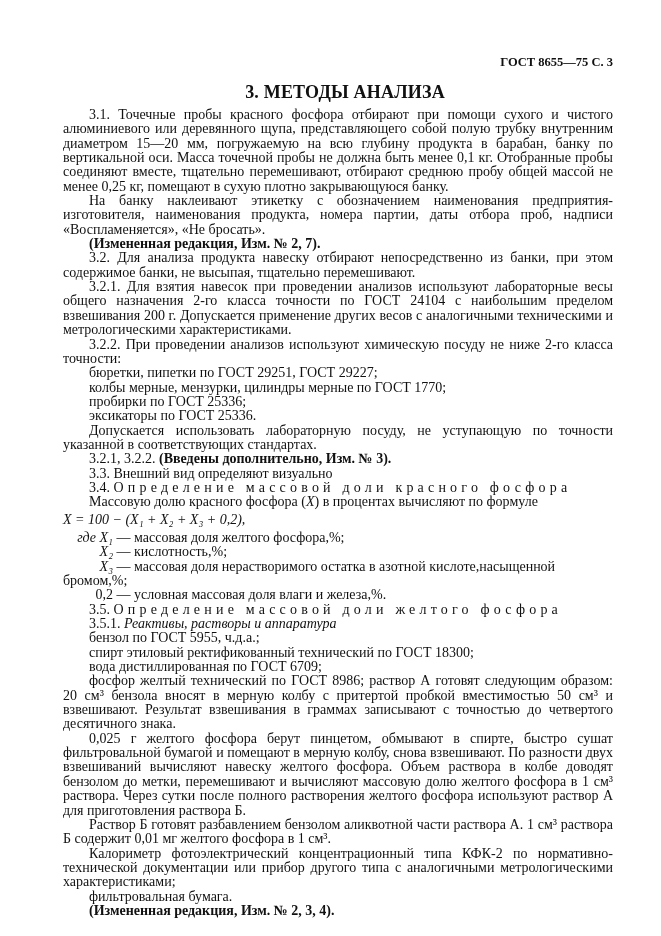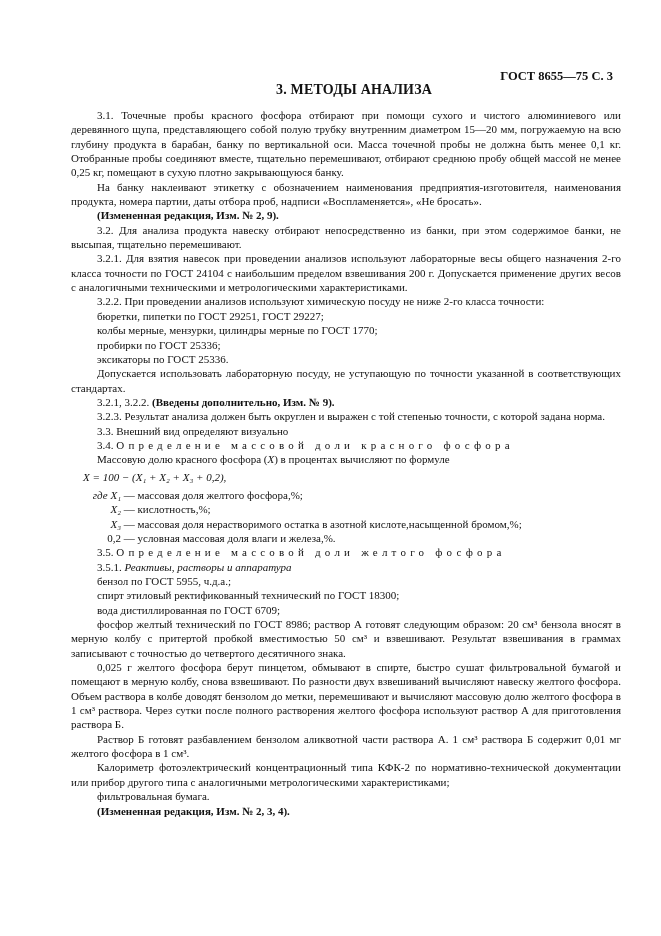--- a/index.html
+++ b/index.html
@@ -1,58 +1,57 @@
 <!DOCTYPE html>
 <html><head>
 <meta charset="utf-8">
 <style>
   html, body { margin: 0; padding: 0; background: #ffffff; }
   body { width: 661px; height: 936px; position: relative; overflow: hidden;
          font-family: "Liberation Serif", "DejaVu Serif", serif; color: #111; }
   .page { position: absolute; left: 63px; top: 0; width: 550px; }
-  .header { position: absolute; top: 69px; right: 0; font-weight: bold; font-size: 12.5px; }
-  .title { position: absolute; top: 82px; left: 16px; width: 550px; text-align: center;
-           font-weight: bold; font-size: 14px; letter-spacing: 0.2px; }
-  .body { position: absolute; top: 108px; left: 8px; width: 550px; font-size: 11px;
+  .header { position: absolute; top: 55px; right: 0; font-weight: bold; font-size: 12.5px; }
+  .title { position: absolute; top: 82px; left: 7px; width: 550px; text-align: center;
+           font-weight: bold; font-size: 18px; letter-spacing: 0.2px; }
+  .body { position: absolute; top: 108px; left: 0; width: 550px; font-size: 14px;
           line-height: 14.35px; }
   p { margin: 0; text-align: justify; text-align-last: left; }
   p.ind { text-indent: 26px; }
   p.list { padding-left: 26px; text-indent: 0; }
   p.bold { font-weight: bold; }
   .spaced { letter-spacing: 4.2px; font-family: Liberation Serif, serif; }
   .it { font-style: italic; }
-  .formula { text-align: center; margin: 3px 0 4px 12px; }
+  .formula { text-align: center; margin: 3px 0 4px 0; }
   .where { padding-left: 0; }
   .def { display: block; }
   .def .lab { display: inline-block; width: 50px; text-align: right; }
 </style>
 </head>
 <body>
 
 <div class="page">
   <div class="header">ГОСТ 8655—75 С. 3</div>
   <div class="title">3. МЕТОДЫ АНАЛИЗА</div>
 
   <div class="body">
     <p class="ind">3.1. Точечные пробы красного фосфора отбирают при помощи сухого и чистого алюминиевого или деревянного щупа, представляющего собой полую трубку внутренним диаметром 15—20 мм, погружаемую на всю глубину продукта в барабан, банку по вертикальной оси. Масса точечной пробы не должна быть менее 0,1 кг. Отобранные пробы соединяют вместе, тщательно перемешивают, отбирают среднюю пробу общей массой не менее 0,25 кг, помещают в сухую плотно закрывающуюся банку.</p>
     <p class="ind">На банку наклеивают этикетку с обозначением наименования предприятия-изготовителя, наименования продукта, номера партии, даты отбора проб, надписи «Воспламеняется», «Не бросать».</p>
-    <p class="ind bold">(Измененная редакция, Изм. № 2, 9).</p>
+    <p class="ind bold">(Измененная редакция, Изм. № 2, 7).</p>
     <p class="ind">3.2. Для анализа продукта навеску отбирают непосредственно из банки, при этом содержимое банки, не высыпая, тщательно перемешивают.</p>
     <p class="ind">3.2.1. Для взятия навесок при проведении анализов используют лабораторные весы общего назначения 2-го класса точности по ГОСТ 24104 с наибольшим пределом взвешивания 200 г. Допускается применение других весов с аналогичными техническими и метрологическими характеристиками.</p>
     <p class="ind">3.2.2. При проведении анализов используют химическую посуду не ниже 2-го класса точности:</p>
     <p class="list">бюретки, пипетки по ГОСТ 29251, ГОСТ 29227;</p>
     <p class="list">колбы мерные, мензурки, цилиндры мерные по ГОСТ 1770;</p>
     <p class="list">пробирки по ГОСТ 25336;</p>
     <p class="list">эксикаторы по ГОСТ 25336.</p>
     <p class="ind">Допускается использовать лабораторную посуду, не уступающую по точности указанной в соответствующих стандартах.</p>
     <p class="ind">
       <span>3.2.1, 3.2.2.</span>
-      <b>(Введены дополнительно, Изм. № 9).</b>
+      <b>(Введены дополнительно, Изм. № 3).</b>
     </p>
-    <p class="ind">3.2.3. Результат анализа должен быть округлен и выражен с той степенью точности, с которой задана норма.</p>
     <p class="ind">3.3. Внешний вид определяют визуально</p>
     <p class="ind">
       <span>3.4.</span>
       <span class="spaced">Определение массовой доли красного фосфора</span>
     </p>
     <p class="ind"><span>Массовую долю красного фосфора (</span><i>X</i><span>) в процентах вычисляют по формуле</span></p>
     <p class="formula it">X = 100 − (X₁ + X₂ + X₃ + 0,2),</p>
 
     <div class="where">
       <span class="def"><span class="lab it">где X₁</span> <span>— массовая доля желтого фосфора,%;</span></span>

